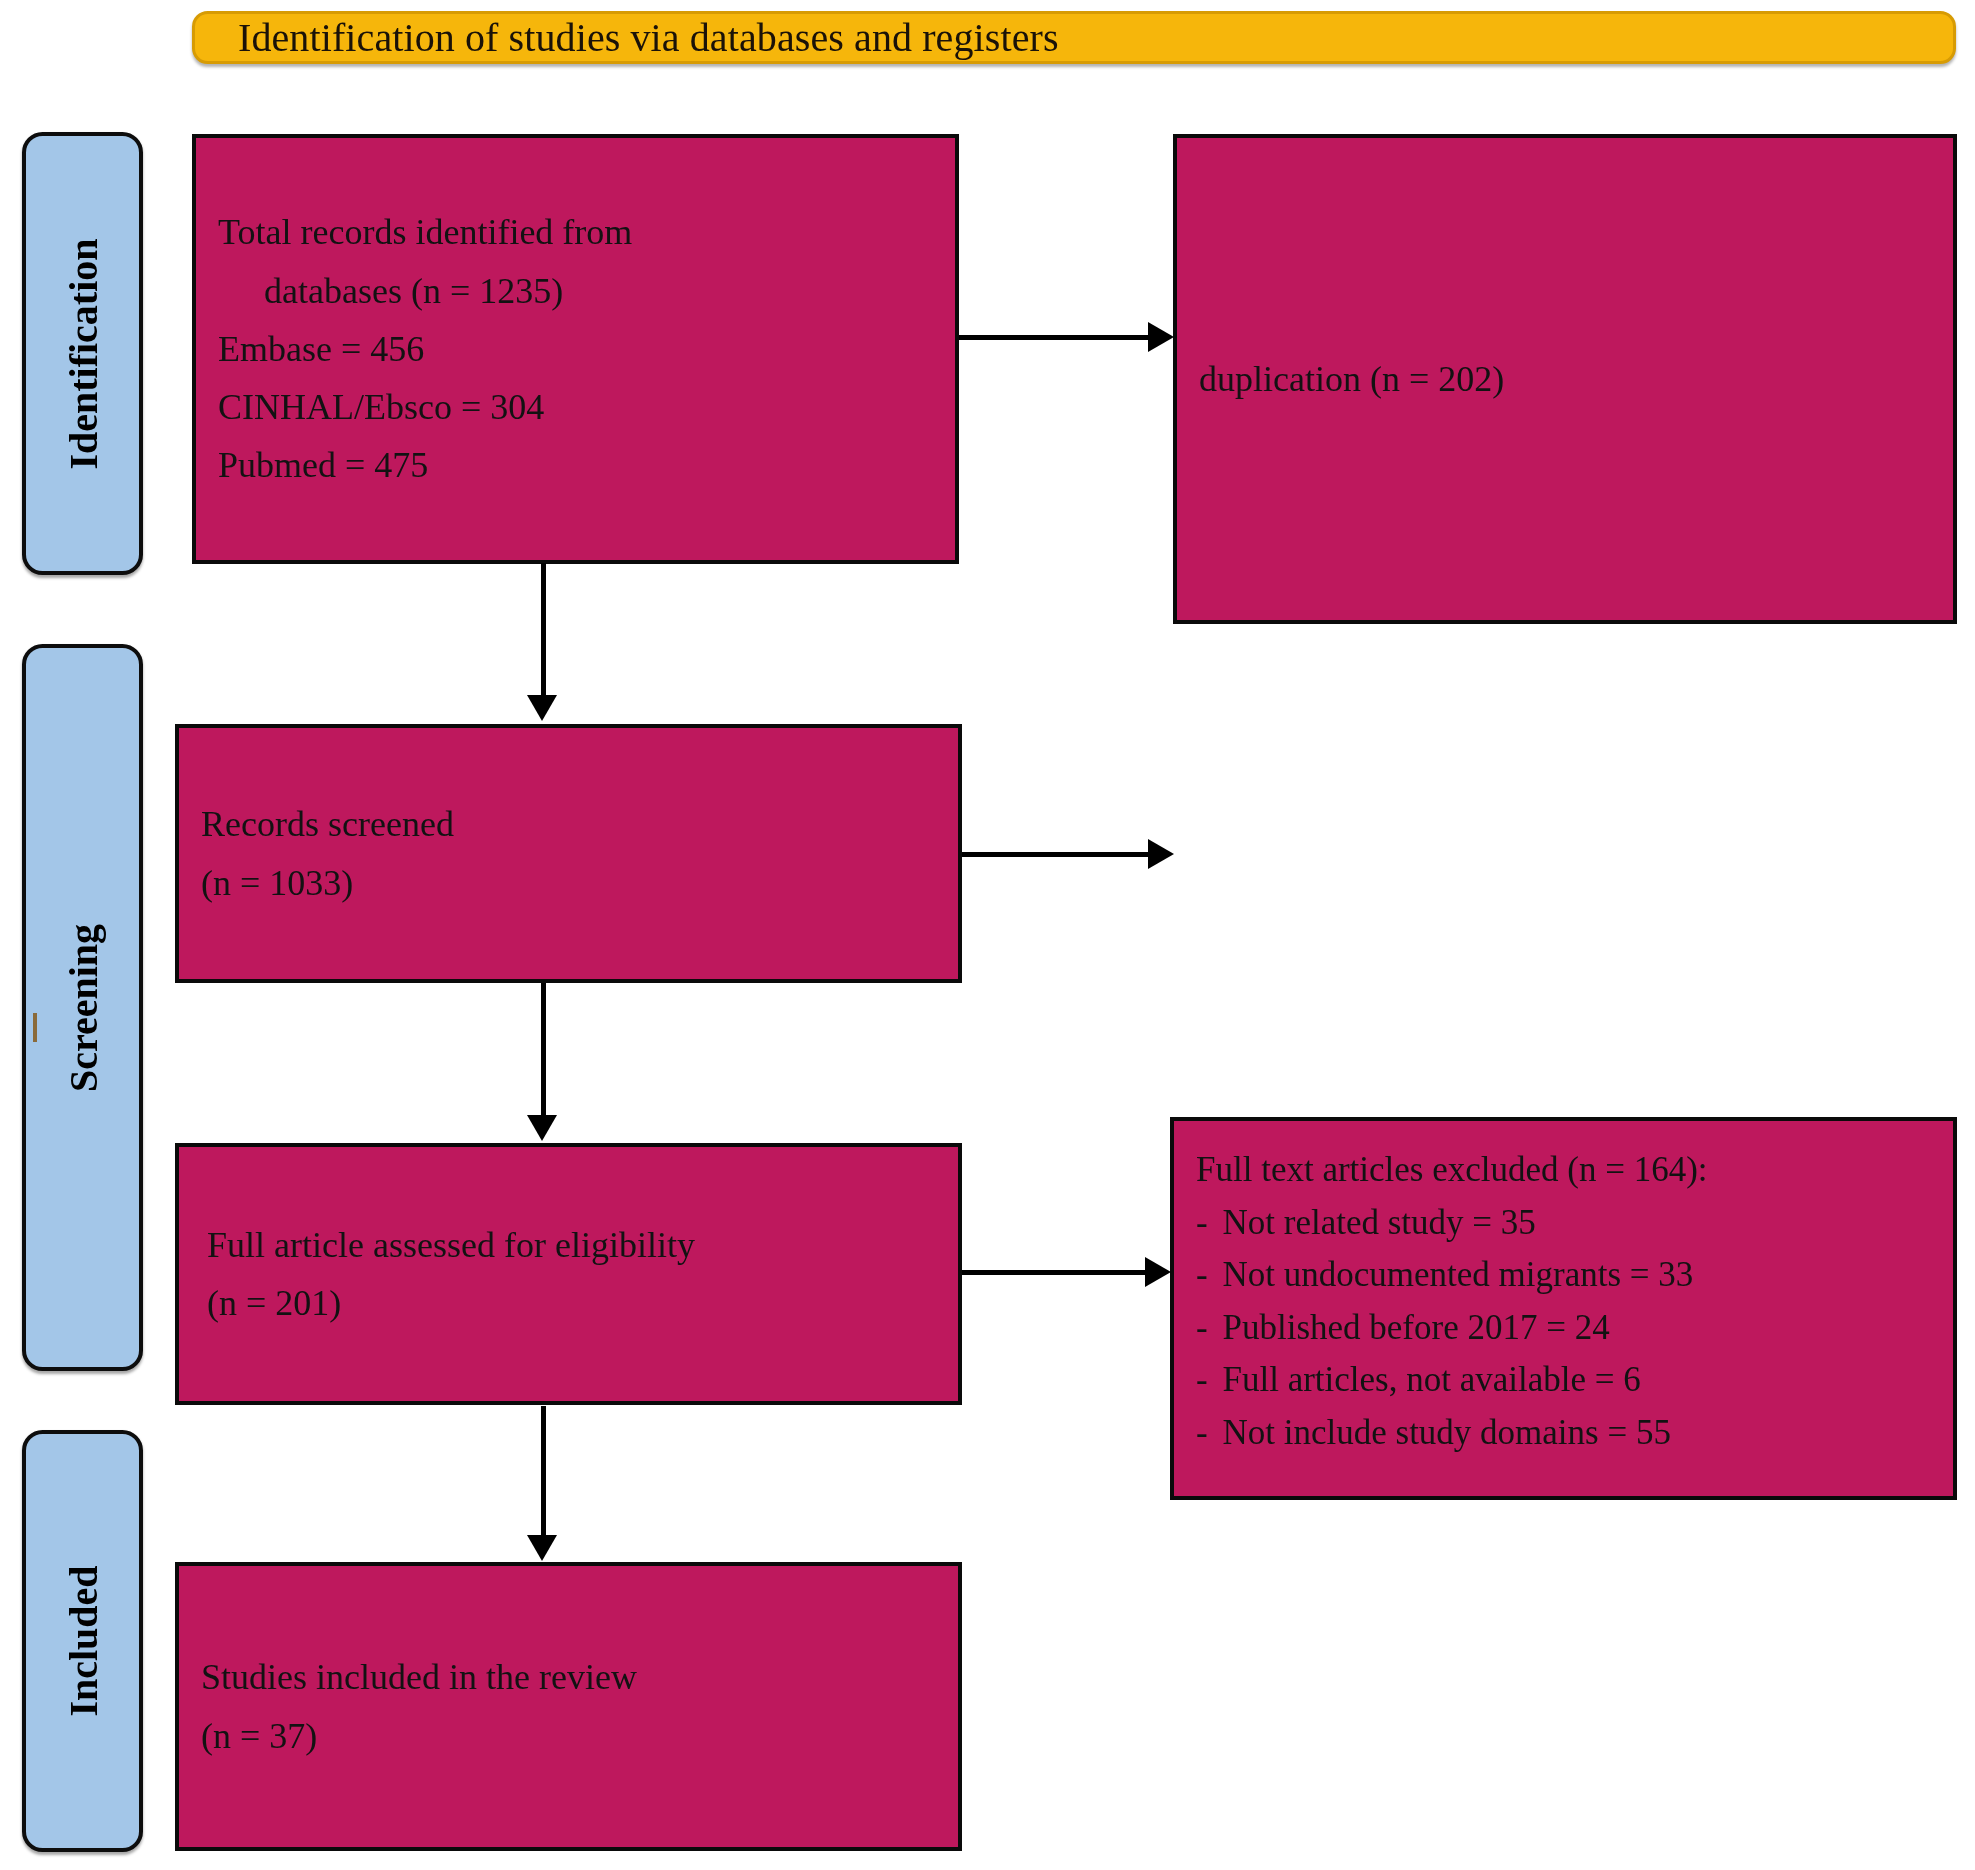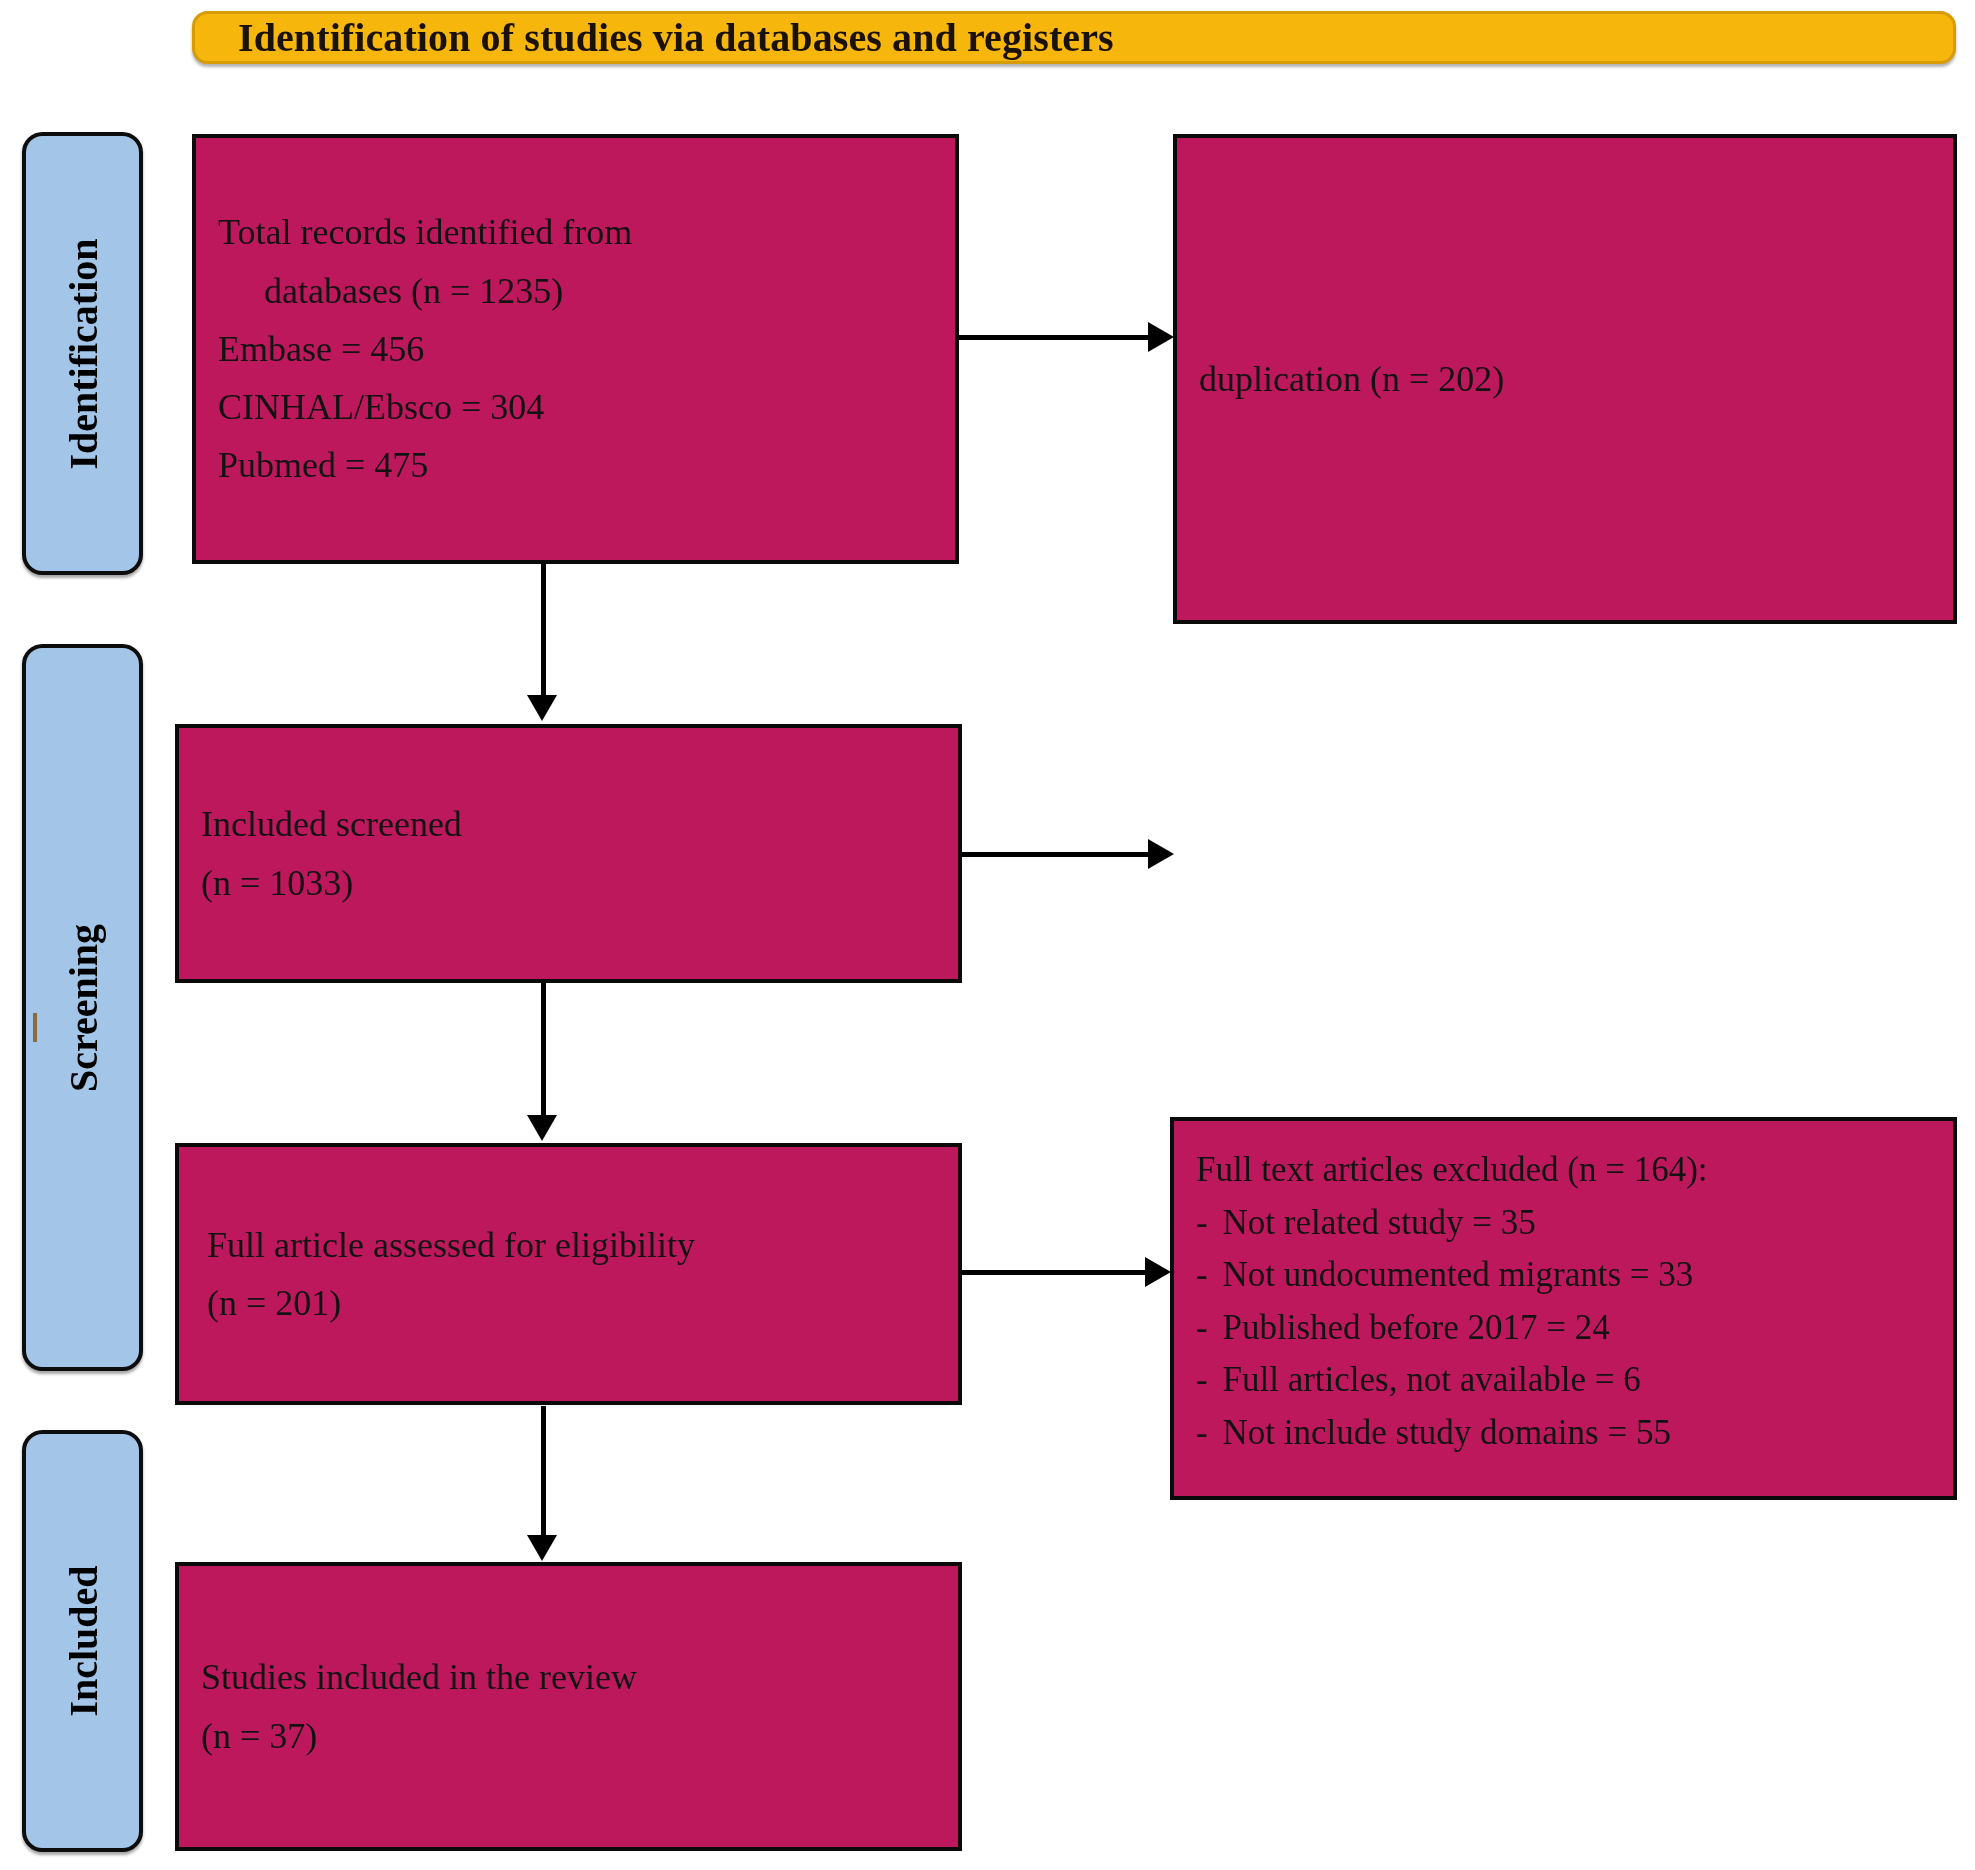--- a/index.html
+++ b/index.html
@@ -28,21 +28,21 @@
     background: #F6B60B;
     border: 3.6px solid #D79B04;
     border-radius: 15.7px;
     box-sizing: border-box;
     display: flex;
     align-items: center;
     box-shadow: 0 3px 3px rgba(0,0,0,0.30);
   }
   .banner-text {
     font-size: 40px;
-    font-weight: bold;
+    font-weight: normal;
     color: #1a1208;
     padding-left: 43px;
     letter-spacing: 0.1px;
     white-space: nowrap;
   }
 
   
   .stage {
     position: absolute;
     background: #A3C6E8;
@@ -175,21 +175,21 @@
     <p>Embase = 456</p>
     <p>CINHAL/Ebsco  = 304</p>
     <p>Pubmed = 475</p>
   </div>
 
   <div class="box" id="box-duplicates">
     <p>duplication (n = 202)</p>
   </div>
 
   <div class="box" id="box-screened">
-    <p>Included screened</p>
+    <p>Records screened</p>
     <p>(n = 1033)</p>
   </div>
 
 
   <div class="box" id="box-eligibility">
     <p>Full article assessed for eligibility</p>
     <p>(n = 201)</p>
   </div>
 
   <div class="box" id="box-fulltext-exc">

